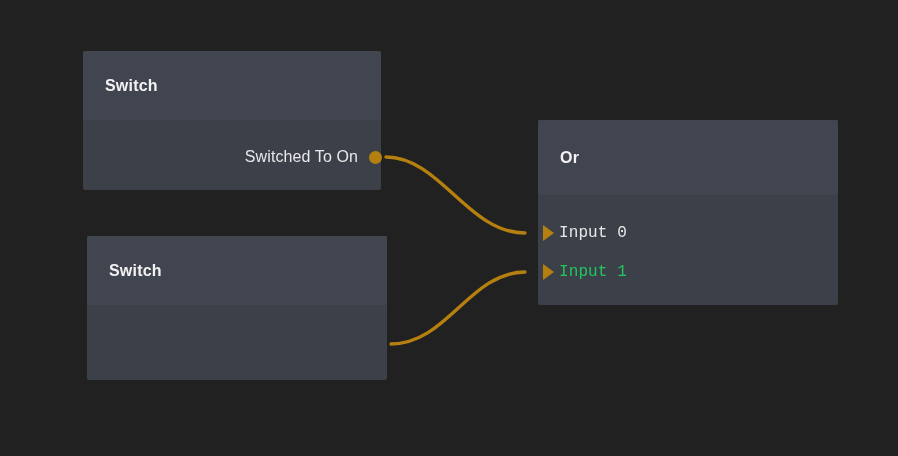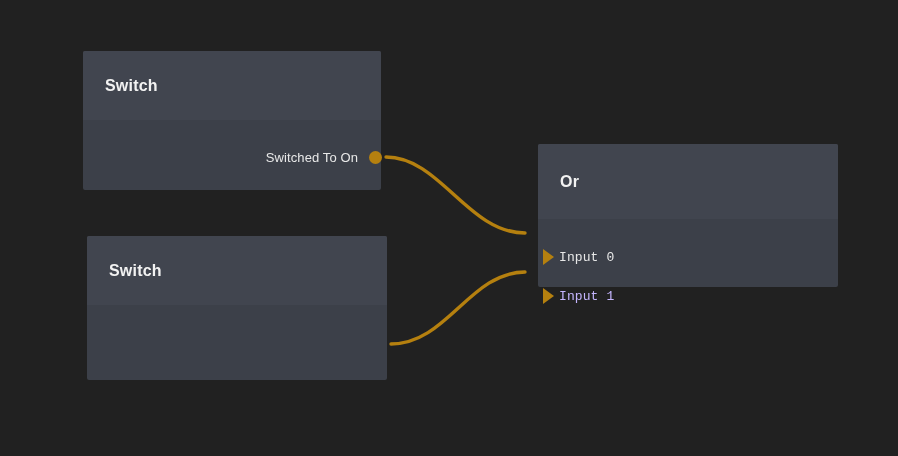--- a/index.html
+++ b/index.html
@@ -67,21 +67,21 @@
     right: 0;
     justify-content: flex-end;
   }
   .port-row.in {
     left: 0;
     justify-content: flex-start;
     font-family: Liberation Mono, monospace;
   }
   .port-label {
     color: #e8e8e8;
-    font-size: 13px;
+    font-size: 16px;
     letter-spacing: 0.1px;
   }
   .pin-dot {
     width: 13px;
     height: 13px;
     border-radius: 50%;
     background: #b5800f;
     margin-left: 11px;
     margin-right: -6px;
     flex: 0 0 auto;
@@ -118,29 +118,29 @@
       </div>
     </div>
   </div>
 
   <div class="node" style="left: 87px; top: 236px; width: 300px; height: 144px; background: rgb(60, 64, 73);">
     <div class="node-header" style="height: 69px; background: rgb(65, 69, 79); padding-left: 22px;">
       <span class="node-title" style="color: rgb(242, 242, 242);">Switch</span>
     </div>
   </div>
 
-  <div class="node" style="left: 538px; top: 120px; width: 300px; height: 143px; background: rgb(60, 64, 73); margin-top: 24px;">
+  <div class="node" style="left: 538px; top: 120px; width: 300px; height: 185px; background: rgb(60, 64, 73);">
     <div class="node-header" style="height: 75px; background: rgb(65, 69, 79); padding-left: 22px;">
       <span class="node-title" style="color: rgb(242, 242, 242);">Or</span>
     </div>
     <div class="node-body" style="height: 110px;">
       <div class="port-row in" style="top: 27px; height: 22px; padding-left: 18px;">
         <span class="pin-arrow" style="border-left-color: rgb(181, 128, 15);"></span>
         <span class="port-label" style="color: rgb(232, 232, 232);">Input 0</span>
       </div>
       <div class="port-row in" style="top: 66px; height: 22px; padding-left: 18px;">
         <span class="pin-arrow" style="border-left-color: rgb(181, 128, 15);"></span>
-        <span class="port-label" style="color: #c4b5fd;">Input 1</span>
+        <span class="port-label" style="color: #22c55e;">Input 1</span>
       </div>
     </div>
   </div>
 
 </div>
 
 </body></html>

